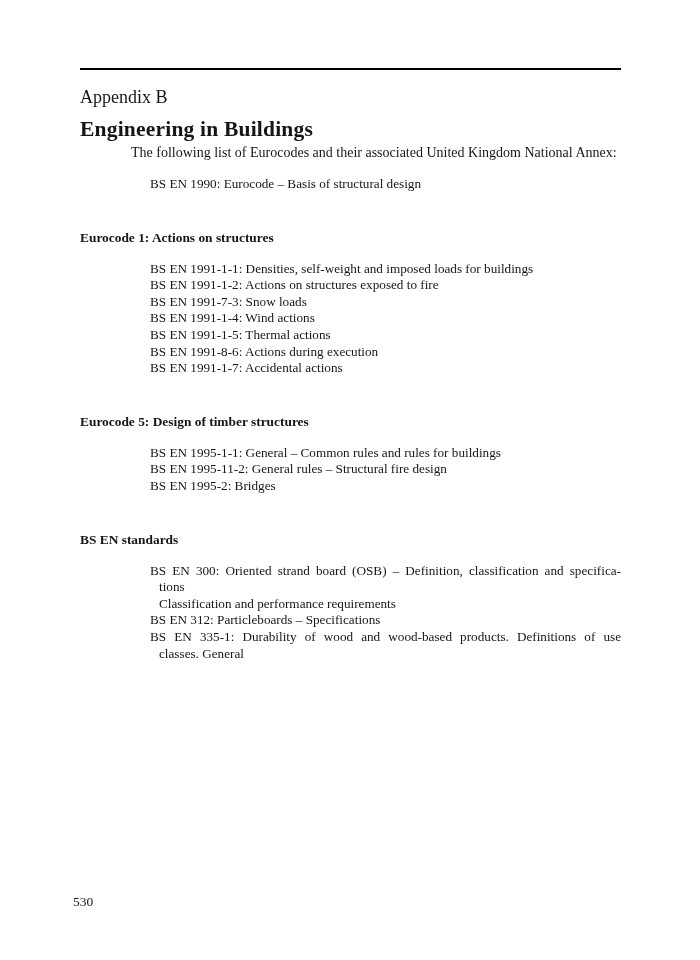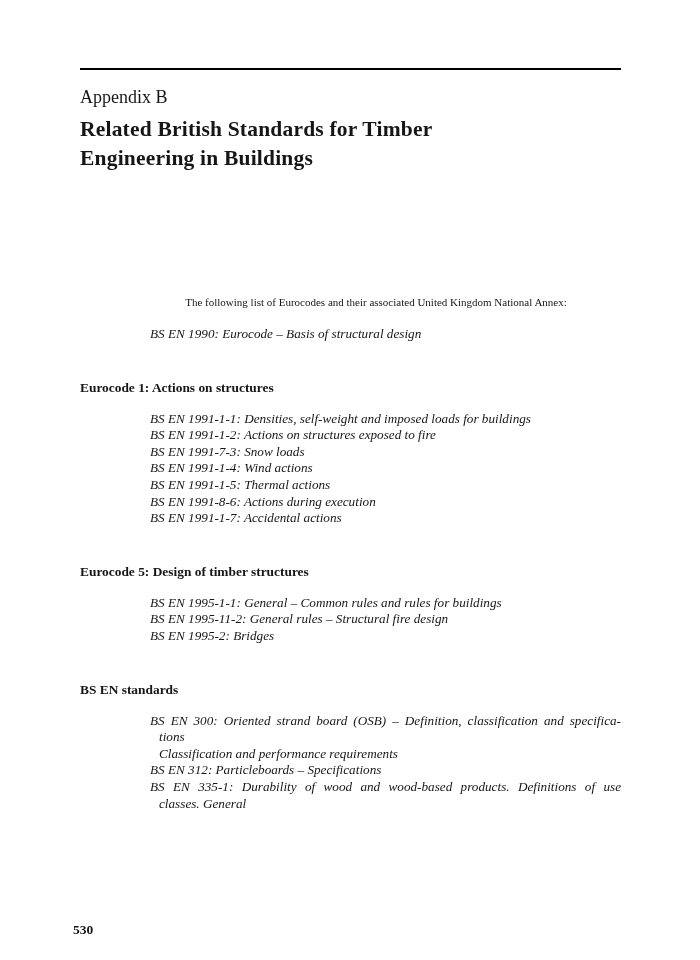--- a/index.html
+++ b/index.html
@@ -32,67 +32,62 @@
     line-height: 22px;
   }
   .chapter-title {
     margin-top: 7px;
     font-size: 21.5px;
     font-weight: bold;
     line-height: 29px;
     letter-spacing: 0.2px;
   }
   .intro {
-    margin-top: 121px;
     padding-left: 51px;
-    font-size: 11px;
+    font-size: 14px;
     line-height: 17px;
     white-space: nowrap;
-    text-align: center;
   }
   .section-heading {
     margin-top: 36px;
     font-size: 13.4px;
     font-weight: bold;
     line-height: 17px;
   }
   .standards-list {
     margin-top: 15px;
     padding-left: 70px;
     font-size: 13.2px;
     line-height: 16.6px;
   }
   .standard-line {
     min-height: 16.6px;
-    font-style: italic;
   }
   .standard-line.cont {
     padding-left: 9px;
   }
   .standard-line.jline {
     text-align: justify;
     text-align-last: justify;
   }
   .page-number {
     position: absolute;
     left: 73px;
     top: 894px;
     font-size: 13.5px;
-    font-weight: bold;
-    margin-top: 28px;
+    font-weight: normal;
   }
 </style>
 </head>
 <body>
 
 <div class="content">
   <div class="rule"></div>
   <div class="appendix-label">Appendix B</div>
   <div class="chapter-title">
-    <div>Related British Standards for Timber</div>
     <div>Engineering in Buildings</div>
   </div>
   <div class="intro">The following list of Eurocodes and their associated United Kingdom National Annex:</div>
   <div id="sections">
       <div class="section">
         <div class="standards-list">
           <div class="standard-item">
             <div class="standard-line">BS EN 1990: Eurocode – Basis of structural design</div>
           </div>
         </div>

